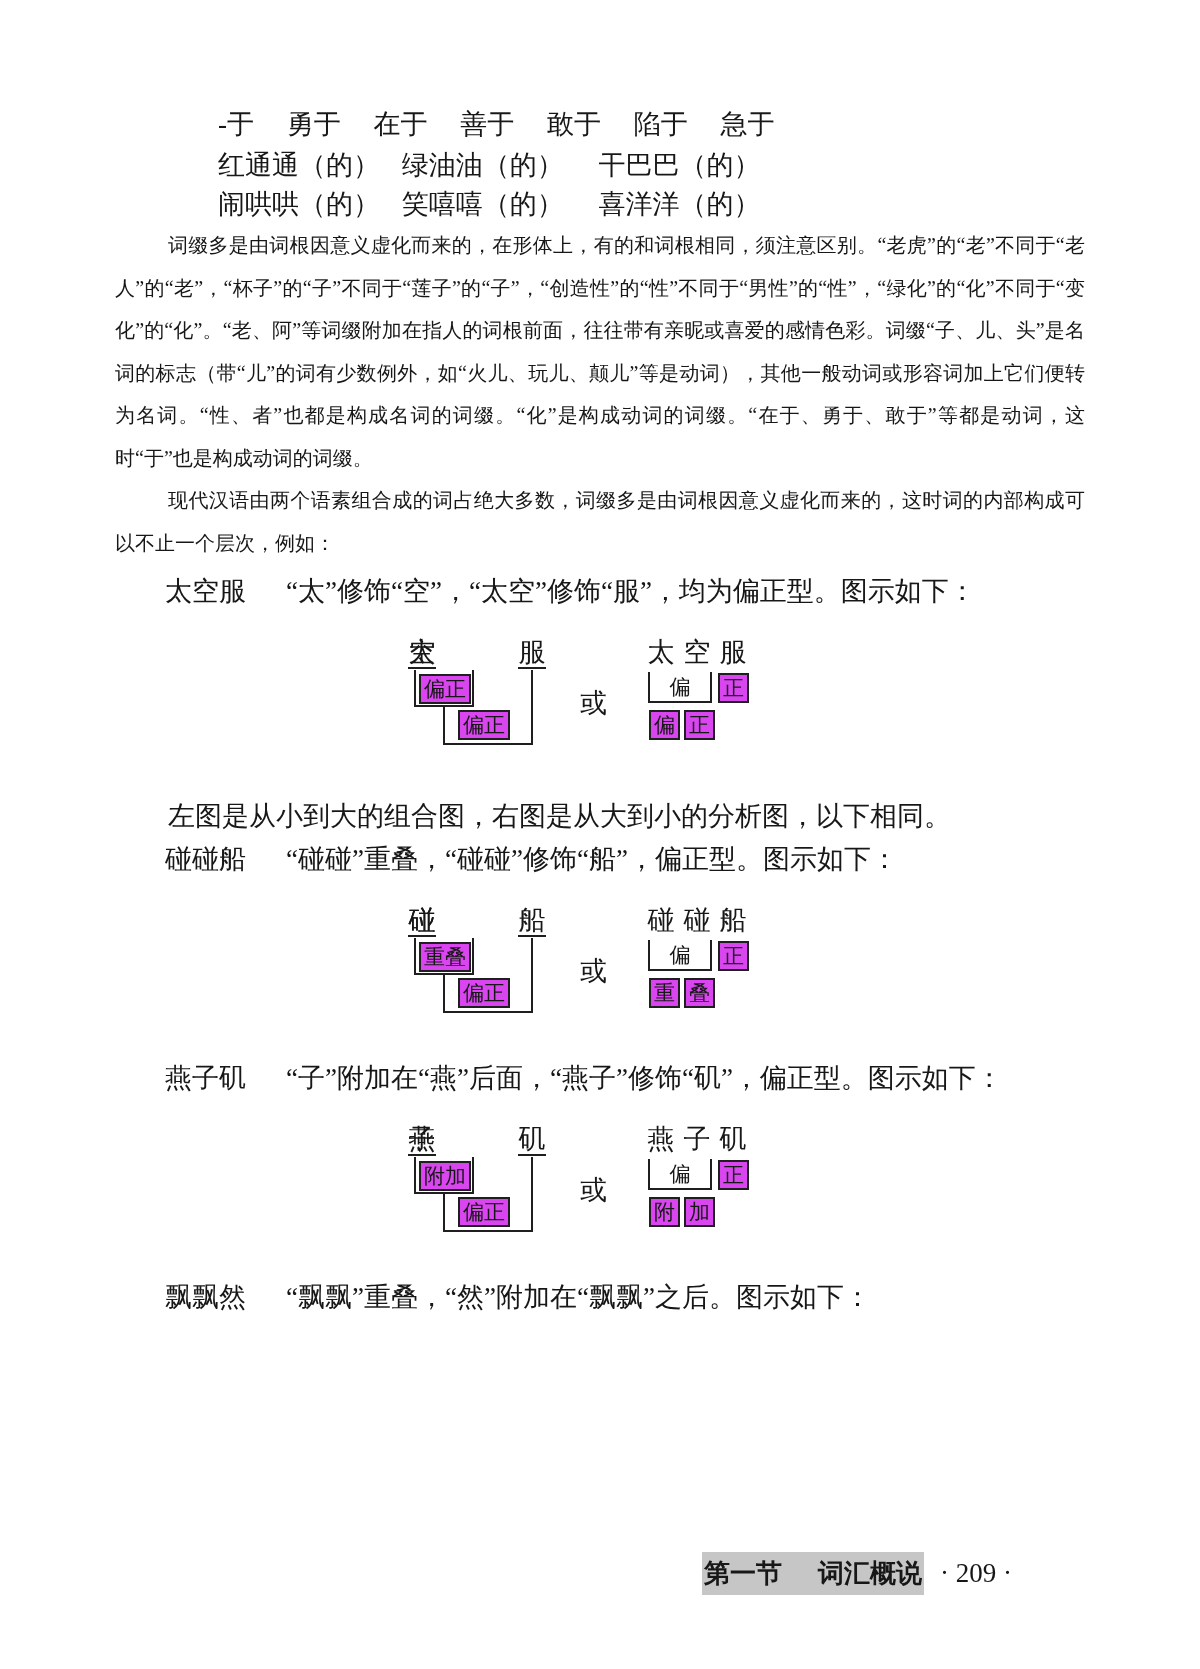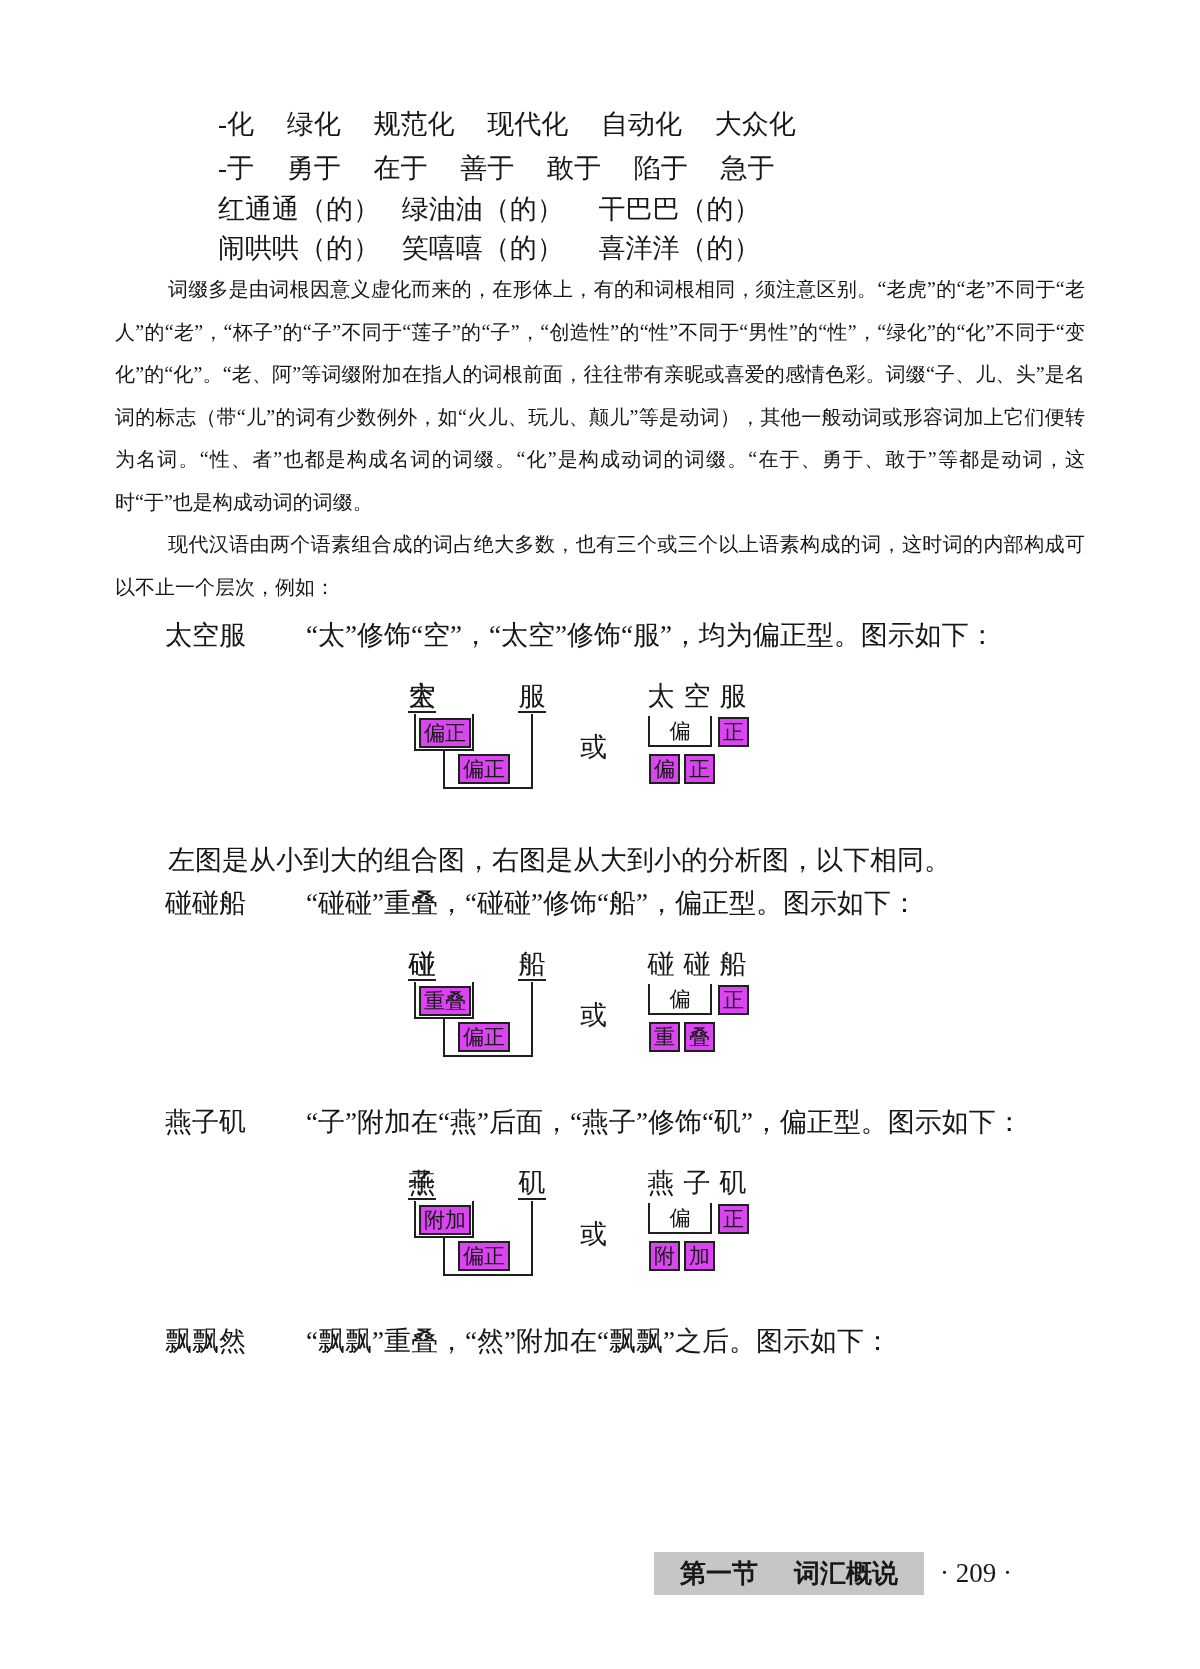--- a/index.html
+++ b/index.html
@@ -26,21 +26,21 @@
   .ex-row { padding-left:103px; font-size:27px; line-height:39px; white-space:nowrap; }
   .ex-row .c1 { display:inline-block; width:177px; }
   .ex-row .c2 { display:inline-block; width:190px; }
   .ex-row .c3 { display:inline-block;text-align:right; }
 
   
   .para { font-size:20px; line-height:42.5px; text-align:justify; text-indent:53px; margin:0; }
 
   
   .entry { font-size:27px; line-height:43px; padding-left:50px; margin:0; white-space:nowrap; }
-  .entry .headword { margin-right:60px; }
+  .entry .headword { margin-right:40px; }
 
   
   .dgm-row { position:relative; height:118px; margin-top:24px; }
   .dgm { position:absolute; top:0; }
   .dgm-left  { left:293px; width:142px; height:112px; }
   .dgm-right { left:532px; width:104px; height:112px; }
   .or { position:absolute; left:465px; top:48px; font-size:27px; }
 
   .dc, .rc {
     position:absolute; top:0; width:28px; height:30px;
@@ -77,45 +77,37 @@
     font-size:21px; line-height:24px;
   }
   .dgm-right .bTR { left:71px; top:36px; }
   .dgm-right .bBL { left:2px;  top:73px; }
   .dgm-right .bBR { left:37px; top:73px; }
 
   
   .footer { position:absolute; left:0; top:1552px; width:1200px; }
   .footer-inner { display:flex; justify-content:flex-end; align-items:center; padding-right:188px; }
   .section-bar {
-    background:#c6c6c6; padding:4px 26px; font-size:26px; font-weight:700;
+    background:#c6c6c6; padding:4px 2px; font-size:26px; font-weight:700;
     white-space:nowrap;
   }
   .section-bar .ttl { margin-left:36px; }
   .page-num { margin-left:16px; font-size:27px; white-space:nowrap; }
 
   .mt-note  { margin-top:40px; }
   .mt-entry { margin-top:34px; }
   .mt-last  { margin-top:34px; }
   .mt-first-entry { margin-top:6px; }
 </style>
 </head>
 <body>
 
 <div class="page">
   <div class="content">
 
-    <div class="suffix-row">
-      <span class="w">-化</span>
-      <span class="w">绿化</span>
-      <span class="w">规范化</span>
-      <span class="w">现代化</span>
-      <span class="w">自动化</span>
-      <span class="w">大众化</span>
-    </div>
     <div class="suffix-row">
       <span class="w">-于</span>
       <span class="w">勇于</span>
       <span class="w">在于</span>
       <span class="w">善于</span>
       <span class="w">敢于</span>
       <span class="w">陷于</span>
       <span class="w">急于</span>
     </div>
 
@@ -125,21 +117,21 @@
       <span class="c2">绿油油（的）</span>
       <span class="c3">干巴巴（的）</span>
     </div>
     <div class="ex-row">
       <span class="c1">闹哄哄（的）</span>
       <span class="c2">笑嘻嘻（的）</span>
       <span class="c3">喜洋洋（的）</span>
     </div>
 
     <p class="para">词缀多是由词根因意义虚化而来的，在形体上，有的和词根相同，须注意区别。“老虎”的“老”不同于“老人”的“老”，“杯子”的“子”不同于“莲子”的“子”，“创造性”的“性”不同于“男性”的“性”，“绿化”的“化”不同于“变化”的“化”。“老、阿”等词缀附加在指人的词根前面，往往带有亲昵或喜爱的感情色彩。词缀“子、儿、头”是名词的标志（带“儿”的词有少数例外，如“火儿、玩儿、颠儿”等是动词），其他一般动词或形容词加上它们便转为名词。“性、者”也都是构成名词的词缀。“化”是构成动词的词缀。“在于、勇于、敢于”等都是动词，这时“于”也是构成动词的词缀。</p>
-    <p class="para">现代汉语由两个语素组合成的词占绝大多数，也有三个或三个以上语素构成的词，这时词的内部构成可以不止一个层次，例如：</p>
+    <p class="para">现代汉语由两个语素组合成的词占绝大多数，词缀多是由词根因意义虚化而来的，这时词的内部构成可以不止一个层次，例如：</p>
 
     <p class="entry mt-first-entry">
       <span class="headword">太空服</span><span>“太”修饰“空”，“太空”修饰“服”，均为偏正型。图示如下：</span>
     </p>
 
     <div class="dgm-row">
       <div class="dgm dgm-left">
         <span class="dc dc1">太</span>
         <span class="dc dc2">空</span>
         <span class="dc dc3">服</span>

